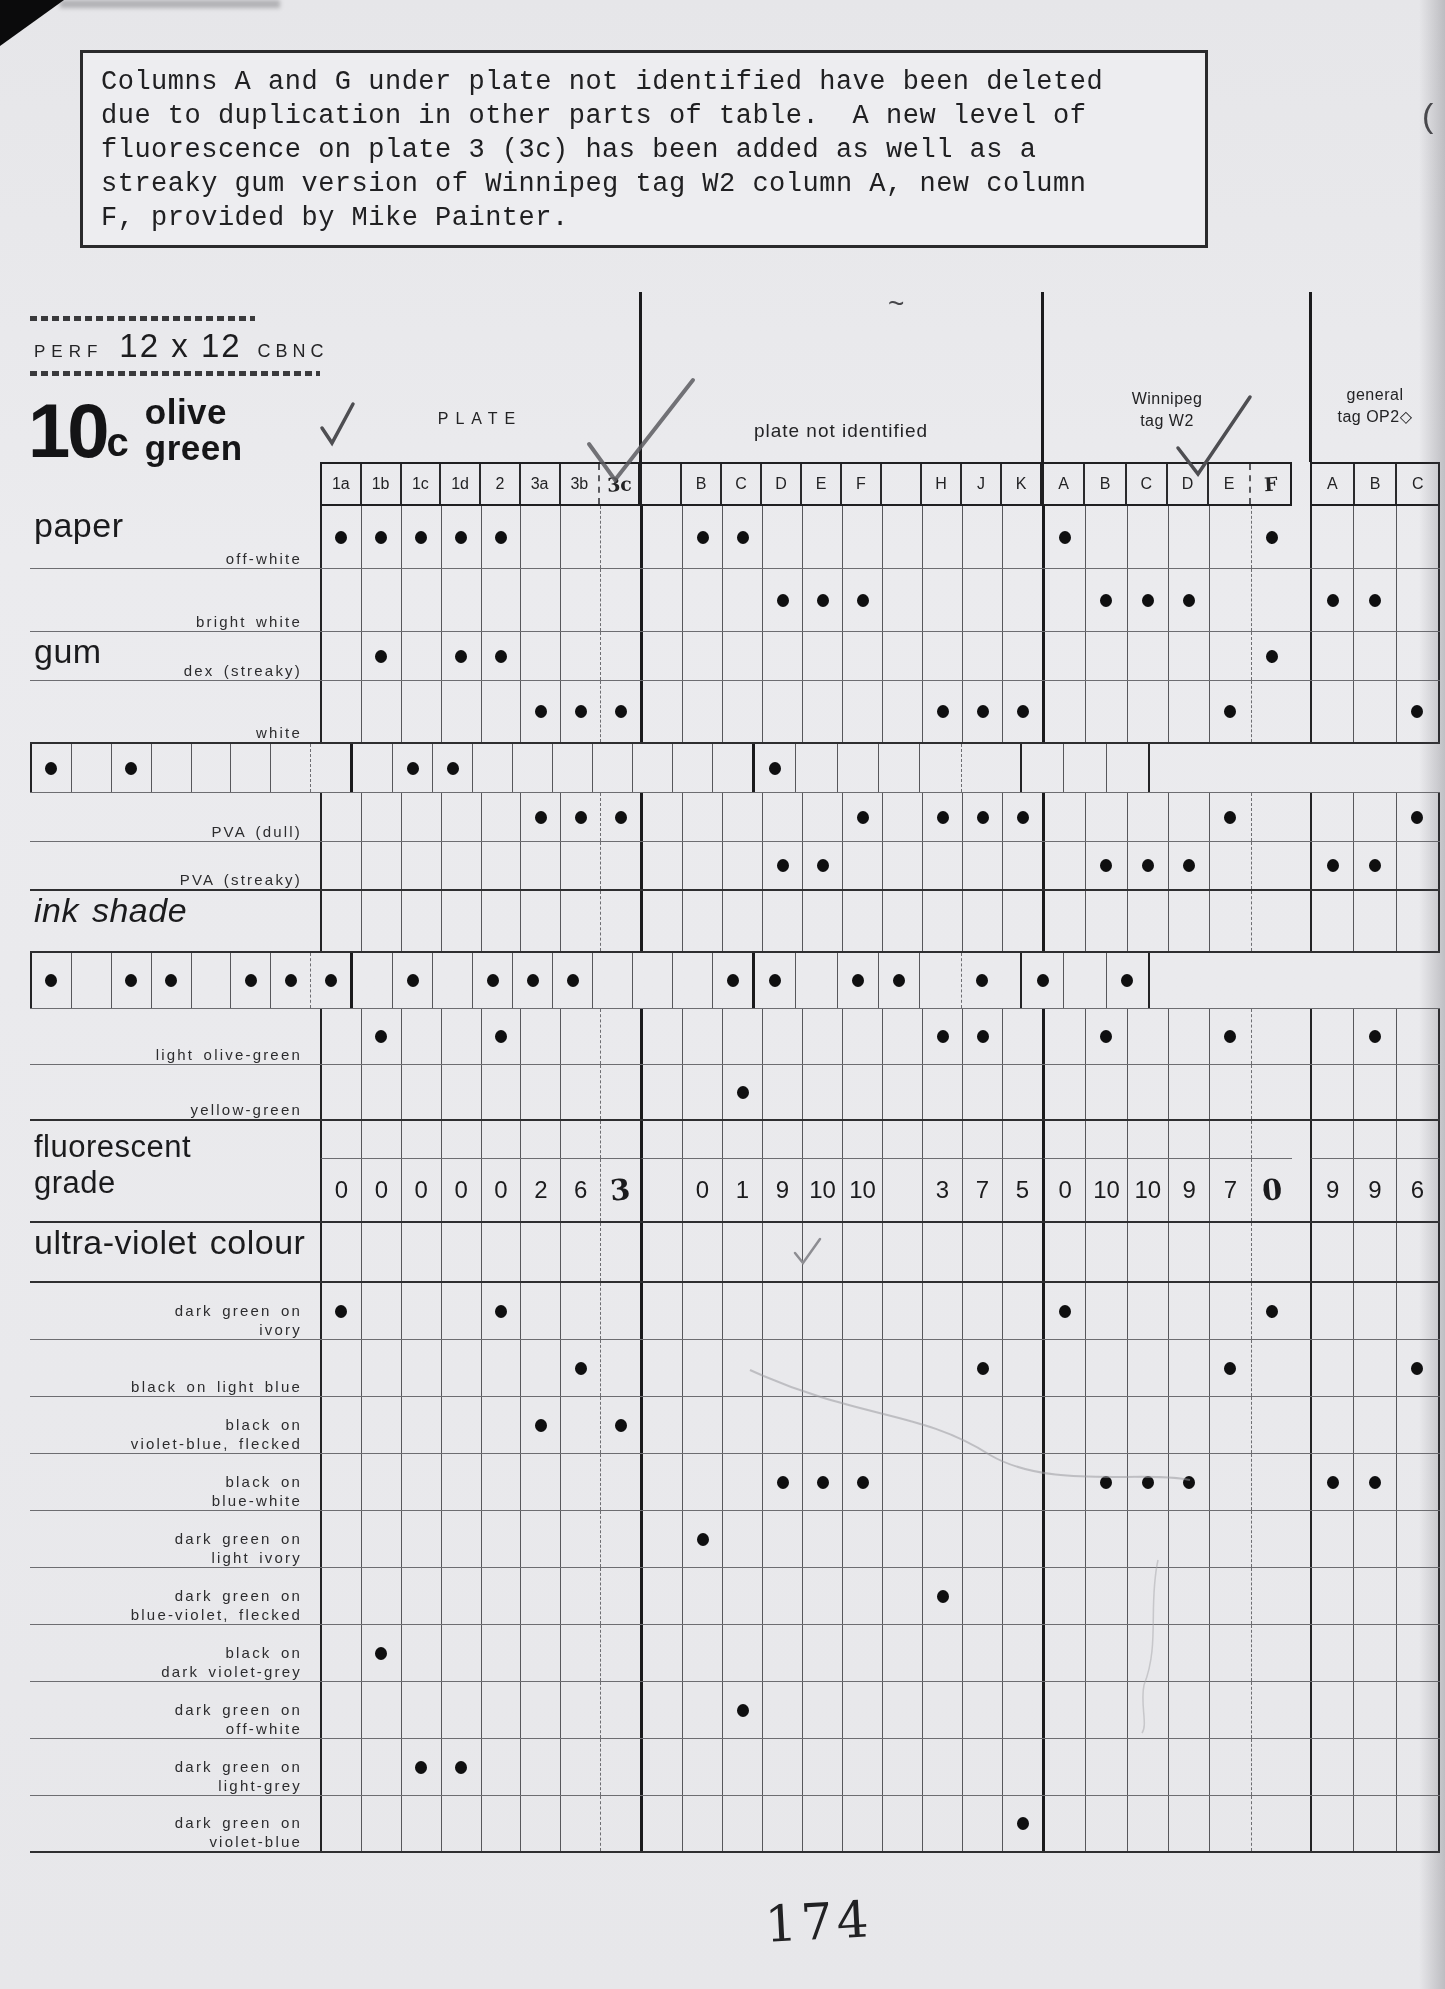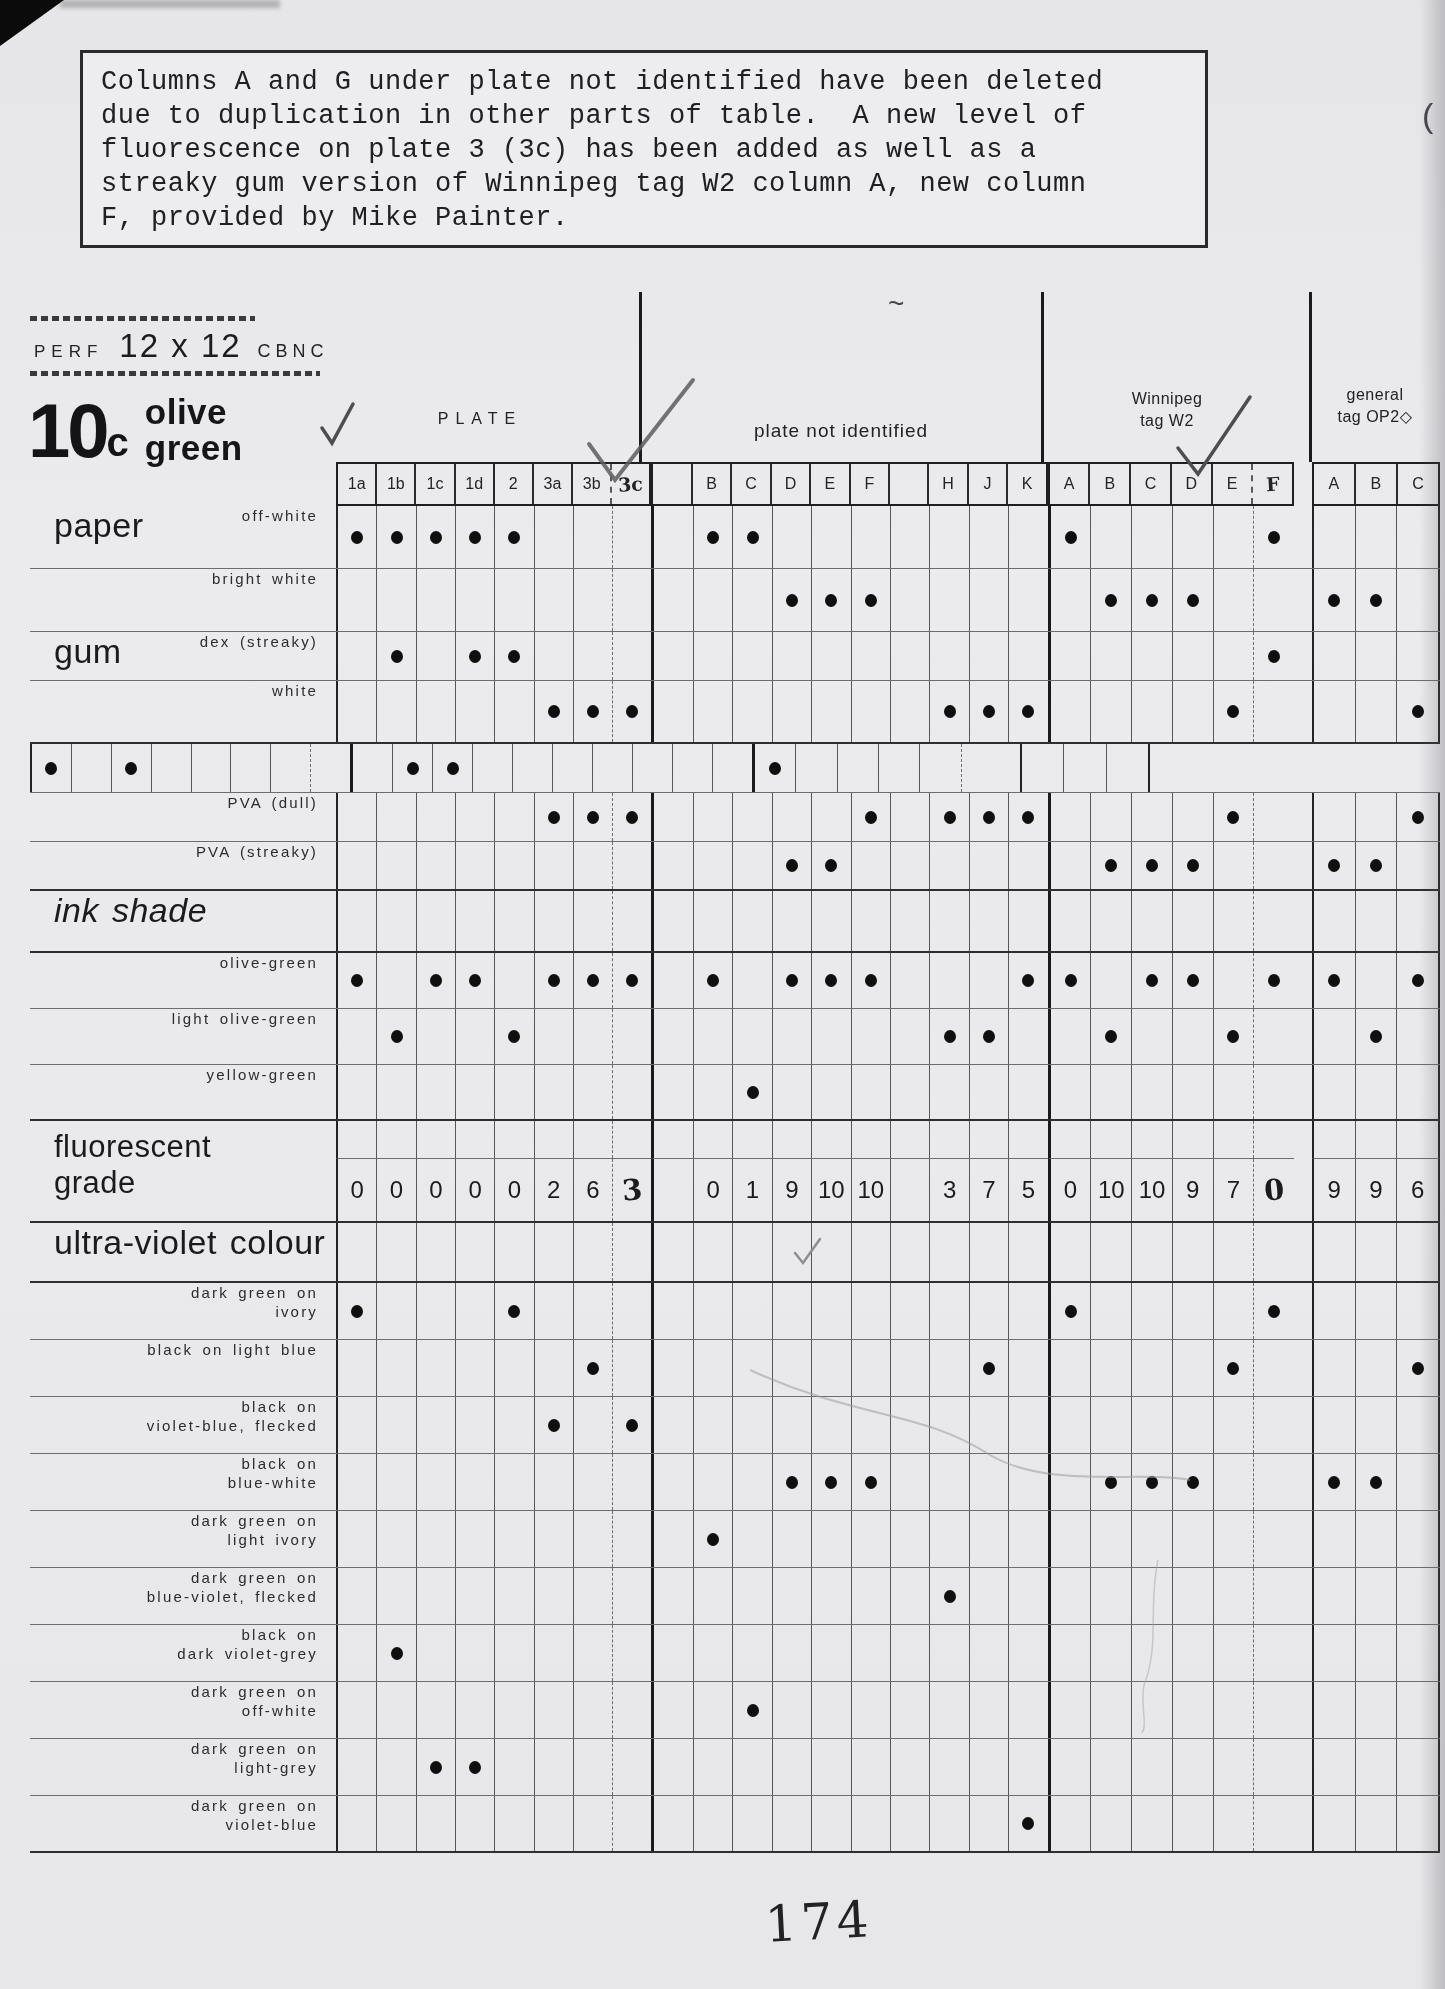--- a/index.html
+++ b/index.html
@@ -40,23 +40,23 @@
   
   .t{position:absolute;left:30px;top:292px;width:1410px;}
   .hdrzone{position:relative;height:170px;}
   .tall{position:absolute;top:0;width:3px;height:170px;background:#1b1b1d;}
   .glabel{position:absolute;text-align:center;color:#232325;}
   .glabel.plate{font-size:16px;letter-spacing:7px;}
   .glabel.unid{font-size:19px;letter-spacing:1px;}
   .glabel.w2,.glabel.gen{font-size:16px;line-height:22px;letter-spacing:.5px;}
 
   .row{display:flex;position:relative;box-sizing:border-box;}
-  .lab{width:290px;box-sizing:border-box;display:flex;flex-direction:column;justify-content:flex-start;
+  .lab{width:290px;box-sizing:border-box;display:flex;flex-direction:column;justify-content:flex-end;
     align-items:flex-end;padding-right:18px;text-align:right;position:relative;overflow:visible;
-    font-size:15px;letter-spacing:2.2px;word-spacing:3px;color:#2c2c2e;line-height:19px;margin-left:20px;}
+    font-size:15px;letter-spacing:2.2px;word-spacing:3px;color:#2c2c2e;line-height:19px;}
   .grp{position:relative;display:flex;box-sizing:border-box;}
   .cell{flex:1;position:relative;display:flex;align-items:center;justify-content:center;
     border-left:1px solid #57575b;box-sizing:border-box;}
   .cell:first-child{border-left:none;}
   .cell.hand-col{border-left:1px dashed #6e6e72;}
   .gapc{width:18px;}
 
   .lrow{height:44px;}
   .lrow .grp{border:2px solid #1f1f21;}
   .lrow .cell{border-left:2px solid #2a2a2c;font-size:16px;color:#232325;}
@@ -643,23 +643,20 @@
           <div class="cell hand-col"></div>
         </div>
         <div class="gapc"></div>
         <div class="grp gen" style="width: 130px;">
           <div class="cell"></div>
           <div class="cell"></div>
           <div class="cell"></div>
         </div>
       </div>
       <div class="row drow" style="height: 56px;">
-        <div class="lab">
-          <div>olive-green</div>
-        </div>
         <div class="grp plate" style="width: 320px;">
           <div class="cell">
             <span class="dot"></span>
           </div>
           <div class="cell"></div>
           <div class="cell">
             <span class="dot"></span>
           </div>
           <div class="cell">
             <span class="dot"></span>

